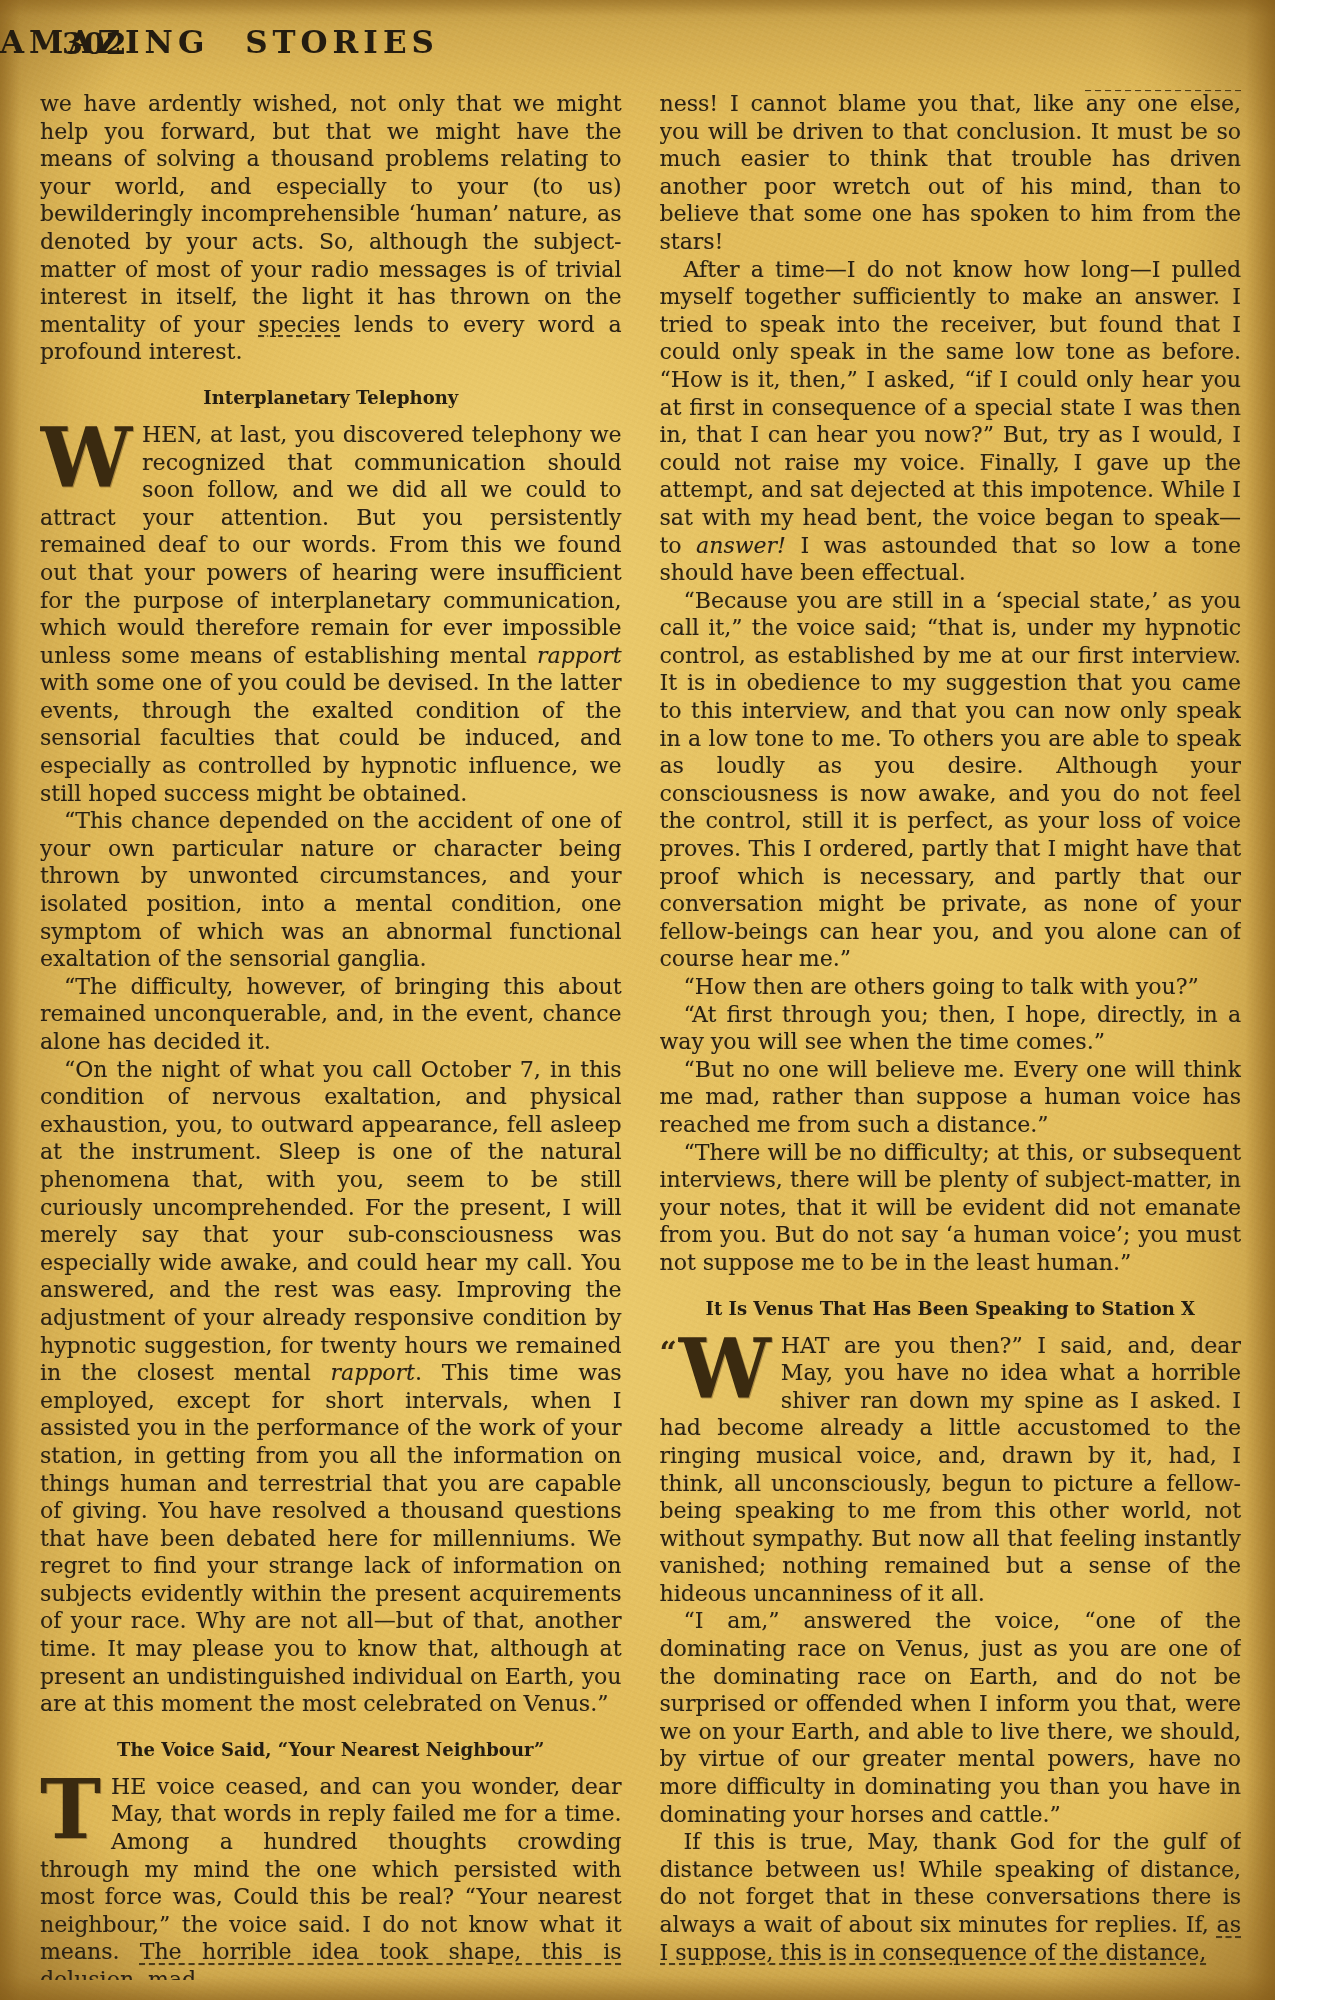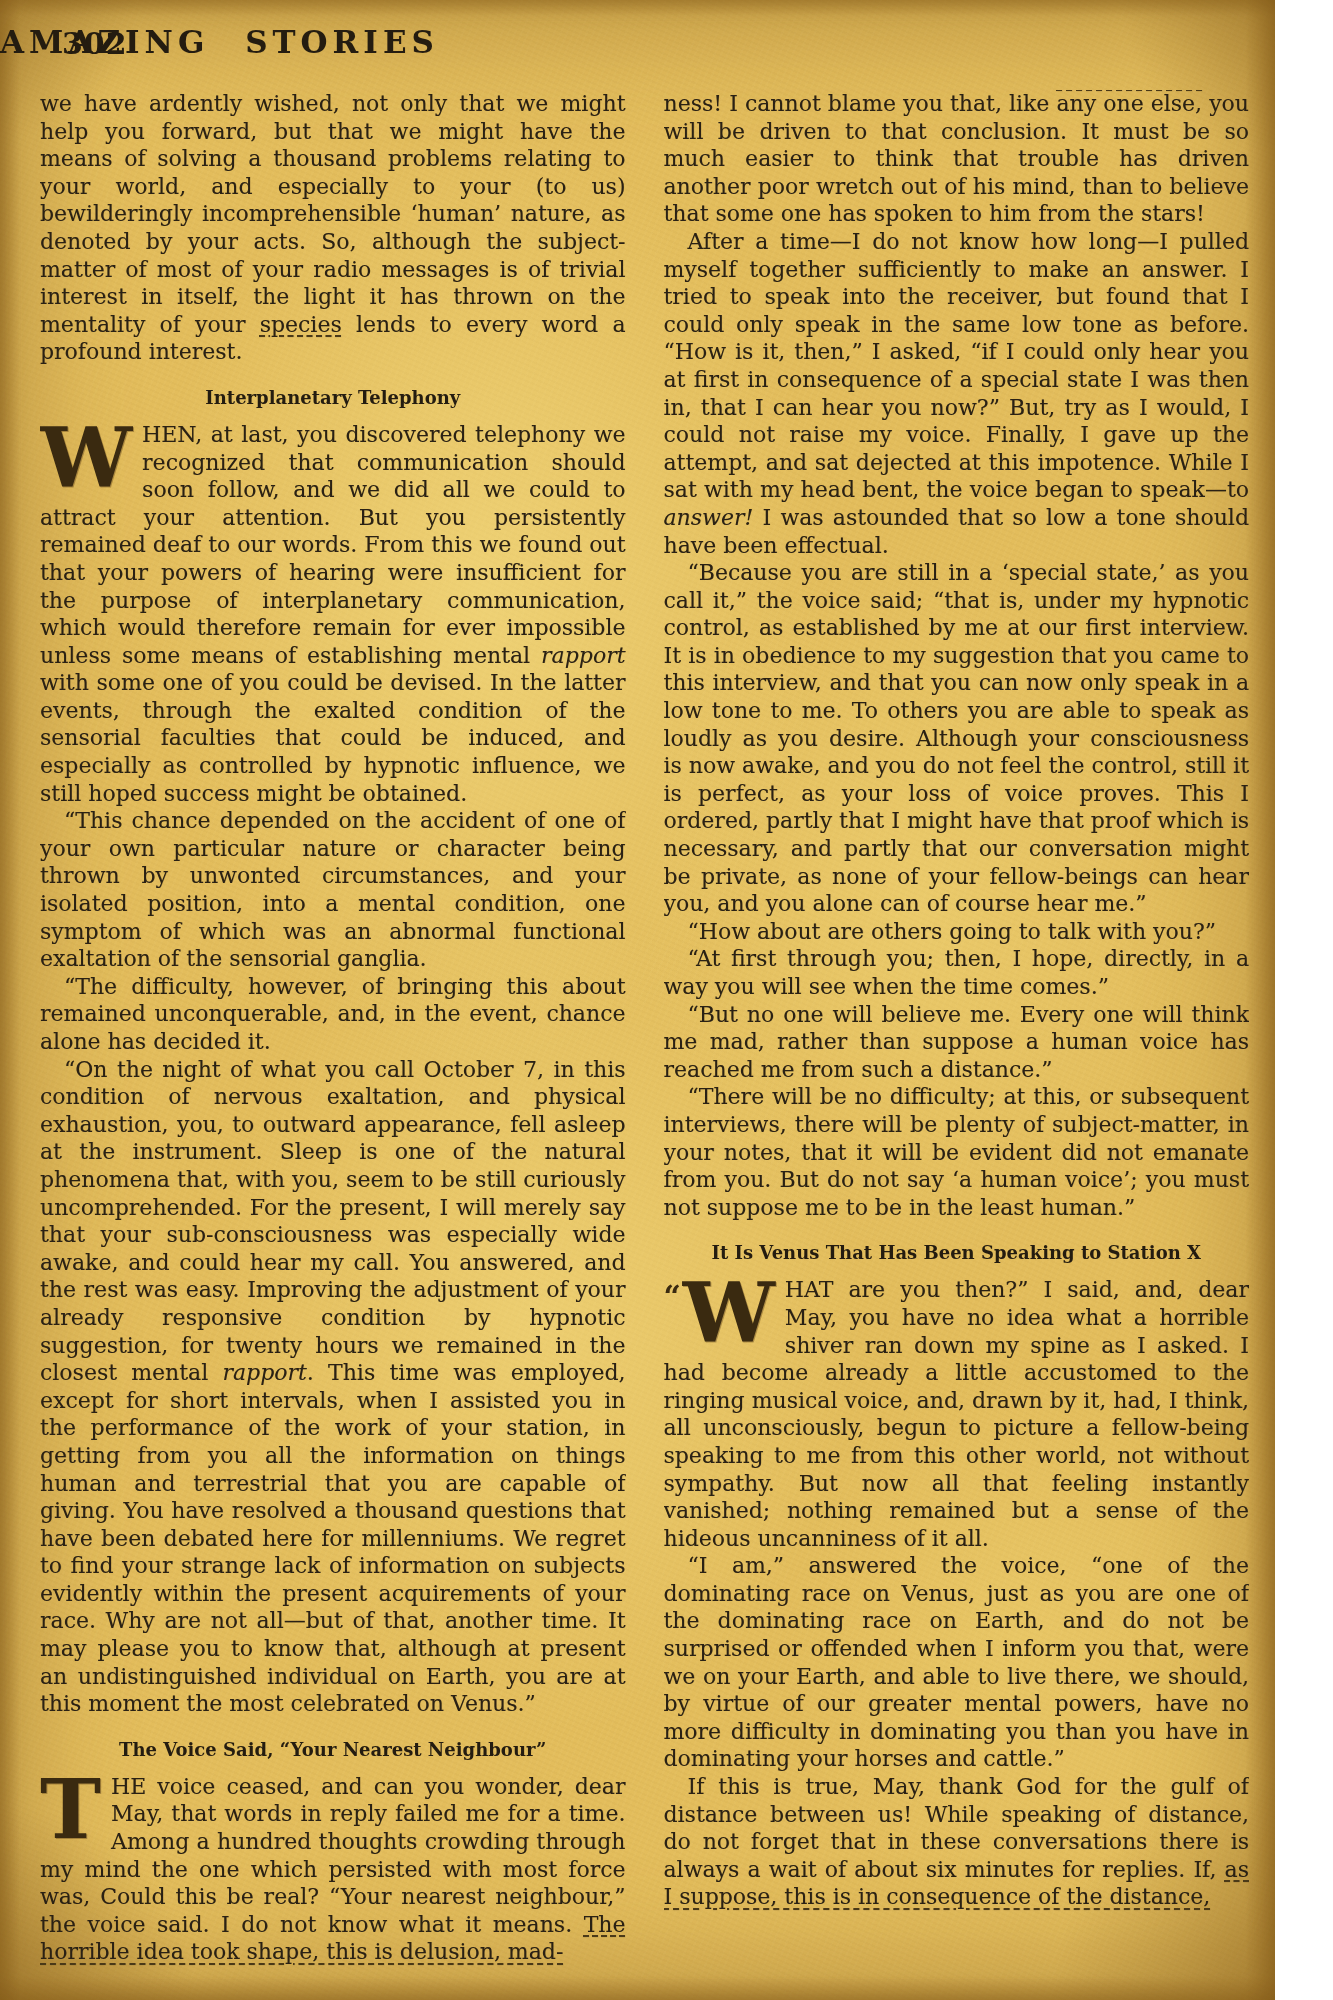--- a/index.html
+++ b/index.html
@@ -39,21 +39,21 @@
     position:absolute;left:62px;top:26px;
     font-size:30px;font-weight:bold;letter-spacing:1px;color:#241c10;
   }
   .running-title{
     position:absolute;left:0;right:30px;top:24px;
     text-align:left;font-size:31px;font-weight:bold;
     letter-spacing:5px;word-spacing:20px;color:#241c10;
   }
   .columns{
     display:flex;gap:38px;
-    padding:8px 26px 0 40px;
+    padding:8px 34px 0 40px;
   }
   .col{
     flex:1 1 0;
     height:1890px;overflow:hidden;
     font-size:22px;line-height:27.6px;
     text-align:justify;
   }
   p{margin:0;}
   .ind{text-indent:24px;}
   .body-par{text-shadow:0.3px 0.3px 0 rgba(60,45,20,0.28);}
@@ -124,21 +124,21 @@
       <p class="body-par"><span class="dropcap">T</span><span>HE voice ceased, and can you wonder, dear May, that words in reply failed me for a time. Among a hundred thoughts crowding through my mind the one which persisted with most force was, Could this be real? “Your nearest neighbour,” the voice said. I do not know what it means. </span><span class="u-dash">The horrible idea took shape, this is delusion, mad-</span></p>
     </div>
 
     <div class="col">
       <p class="body-par"><span>ness! I cannot blame you that, like </span><span class="o-dash">any one else,</span><span> you will be driven to that conclusion. It must be so much easier to think that trouble has driven another poor wretch out of his mind, than to believe that some one has spoken to him from the stars!</span></p>
 
       <p class="body-par ind"><span>After a time—I do not know how long—I pulled myself together sufficiently to make an answer. I tried to speak into the receiver, but found that I could only speak in the same low tone as before. “How is it, then,” I asked, “if I could only hear you at first in consequence of a special state I was then in, that I can hear you now?” But, try as I would, I could not raise my voice. Finally, I gave up the attempt, and sat dejected at this impotence. While I sat with my head bent, the voice began to speak—to </span><em>answer!</em><span> I was astounded that so low a tone should have been effectual.</span></p>
 
       <p class="body-par ind">“Because you are still in a ‘special state,’ as you call it,” the voice said; “that is, under my hypnotic control, as established by me at our first interview. It is in obedience to my suggestion that you came to this interview, and that you can now only speak in a low tone to me. To others you are able to speak as loudly as you desire. Although your consciousness is now awake, and you do not feel the control, still it is perfect, as your loss of voice proves. This I ordered, partly that I might have that proof which is necessary, and partly that our conversation might be private, as none of your fellow-beings can hear you, and you alone can of course hear me.”</p>
 
-      <p class="body-par ind">“How about are others going to talk with you?”</p>
+      <p class="body-par ind">“How then are others going to talk with you?”</p>
 
       <p class="body-par ind">“At first through you; then, I hope, directly, in a way you will see when the time comes.”</p>
 
       <p class="body-par ind">“But no one will believe me. Every one will think me mad, rather than suppose a human voice has reached me from such a distance.”</p>
 
       <p class="body-par ind">“There will be no difficulty; at this, or subsequent interviews, there will be plenty of subject-matter, in your notes, that it will be evident did not emanate from you. But do not say ‘a human voice’; you must not suppose me to be in the least human.”</p>
 
       <h2 class="sect">It Is Venus That Has Been Speaking to Station X</h2>
 
       <p class="body-par"><span class="dropcap-group"><span class="dc-quote">“</span><span class="dc-letter">W</span></span><span>HAT are you then?” I said, and, dear May, you have no idea what a horrible shiver ran down my spine as I asked. I had become already a little accustomed to the ringing musical voice, and, drawn by it, had, I think, all unconsciously, begun to picture a fellow-being speaking to me from this other world, not without sympathy. But now all that feeling instantly vanished; nothing remained but a sense of the hideous uncanniness of it all.</span></p>

